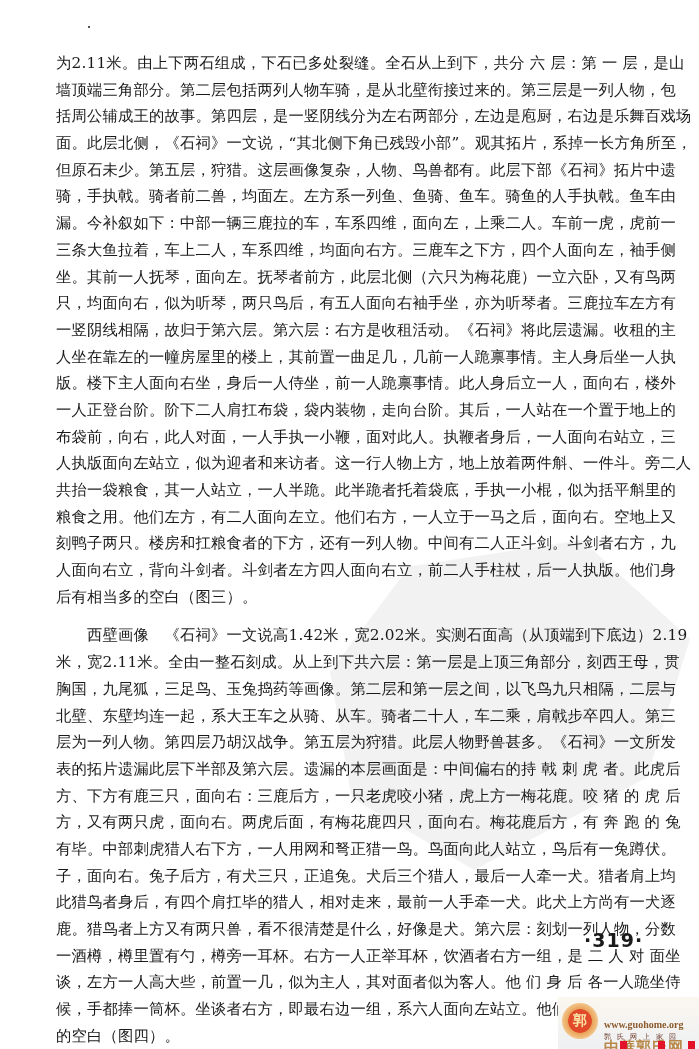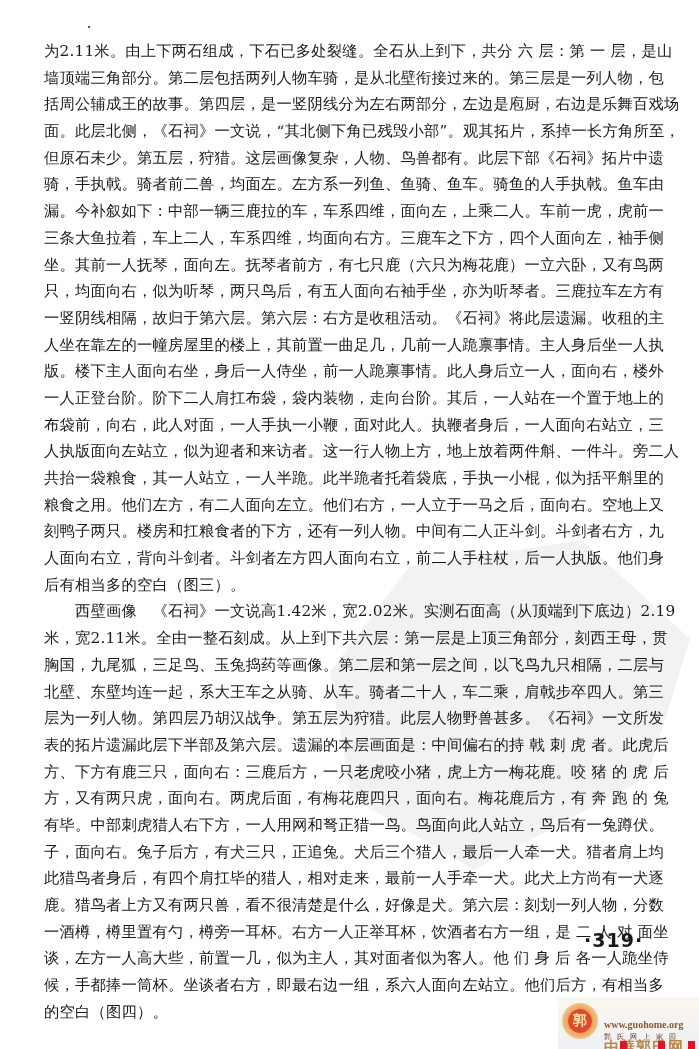--- a/index.html
+++ b/index.html
@@ -7,21 +7,21 @@
       width: 699px; height: 1049px; background: #ffffff; position: relative; overflow: hidden;
       font-family: "DejaVu Serif", "Liberation Serif", serif; color: #1a1a1a;
     }
     .watermark-shape {
       position: absolute; left: 330px; top: 540px; width: 360px; height: 330px;
       background: #ececec; opacity: 0.7;
       clip-path: polygon(22% 8%, 70% 0%, 100% 30%, 88% 72%, 40% 100%, 6% 78%, 0% 40%);
       z-index: 0;
     }
     .page-body { position: absolute; left: 44px; top: 38px; width: 612px; z-index: 1; }
-    .para { margin: 0; font-size: 15.3px; line-height: 26.7px; text-align: justify; letter-spacing: 0.2px; }
+    .para { margin: 12px; font-size: 15.3px; line-height: 26.7px; text-align: justify; letter-spacing: 0.2px; }
     .para .line { display: block; height: 26.7px; white-space: nowrap; text-align-last: justify; text-align: justify; }
     .para .line.last { text-align-last: left; }
     .indent { padding-left: 31px; }
     .page-number {
       position: absolute; left: 584px; top: 929px; font-size: 19px; font-weight: bold;
       font-family: "DejaVu Sans", sans-serif; letter-spacing: 1px; z-index: 1;
     }
     .stray-dot { position: absolute; left: 88px; top: 26px; width: 2px; height: 2px; background: #555; }
     .logo {
       position: absolute; left: 558px; top: 997px; width: 141px; height: 52px;
@@ -56,21 +56,21 @@
 <div class="page-body" id="doc">
     <p class="para">
       <span class="line">为2.11米。由上下两石组成，下石已多处裂缝。全石从上到下，共分 六 层：第 一 层，是山</span>
       <span class="line">墙顶端三角部分。第二层包括两列人物车骑，是从北壁衔接过来的。第三层是一列人物，包</span>
       <span class="line">括周公辅成王的故事。第四层，是一竖阴线分为左右两部分，左边是庖厨，右边是乐舞百戏场</span>
       <span class="line">面。此层北侧，《石祠》一文说，“其北侧下角已残毁小部”。观其拓片，系掉一长方角所至，</span>
       <span class="line">但原石未少。第五层，狩猎。这层画像复杂，人物、鸟兽都有。此层下部《石祠》拓片中遗</span>
       <span class="line">骑，手执戟。骑者前二兽，均面左。左方系一列鱼、鱼骑、鱼车。骑鱼的人手执戟。鱼车由</span>
       <span class="line">漏。今补叙如下：中部一辆三鹿拉的车，车系四维，面向左，上乘二人。车前一虎，虎前一</span>
       <span class="line">三条大鱼拉着，车上二人，车系四维，均面向右方。三鹿车之下方，四个人面向左，袖手侧</span>
-      <span class="line">坐。其前一人抚琴，面向左。抚琴者前方，有七只鹿（六只为梅花鹿）一立六卧，又有鸟两</span>
+      <span class="line">坐。其前一人抚琴，面向左。抚琴者前方，此层北侧（六只为梅花鹿）一立六卧，又有鸟两</span>
       <span class="line">只，均面向右，似为听琴，两只鸟后，有五人面向右袖手坐，亦为听琴者。三鹿拉车左方有</span>
       <span class="line">一竖阴线相隔，故归于第六层。第六层：右方是收租活动。《石祠》将此层遗漏。收租的主</span>
       <span class="line">人坐在靠左的一幢房屋里的楼上，其前置一曲足几，几前一人跪禀事情。主人身后坐一人执</span>
       <span class="line">版。楼下主人面向右坐，身后一人侍坐，前一人跪禀事情。此人身后立一人，面向右，楼外</span>
       <span class="line">一人正登台阶。阶下二人肩扛布袋，袋内装物，走向台阶。其后，一人站在一个置于地上的</span>
       <span class="line">布袋前，向右，此人对面，一人手执一小鞭，面对此人。执鞭者身后，一人面向右站立，三</span>
       <span class="line">人执版面向左站立，似为迎者和来访者。这一行人物上方，地上放着两件斛、一件斗。旁二人</span>
       <span class="line">共抬一袋粮食，其一人站立，一人半跪。此半跪者托着袋底，手执一小棍，似为括平斛里的</span>
       <span class="line">粮食之用。他们左方，有二人面向左立。他们右方，一人立于一马之后，面向右。空地上又</span>
       <span class="line">刻鸭子两只。楼房和扛粮食者的下方，还有一列人物。中间有二人正斗剑。斗剑者右方，九</span>

